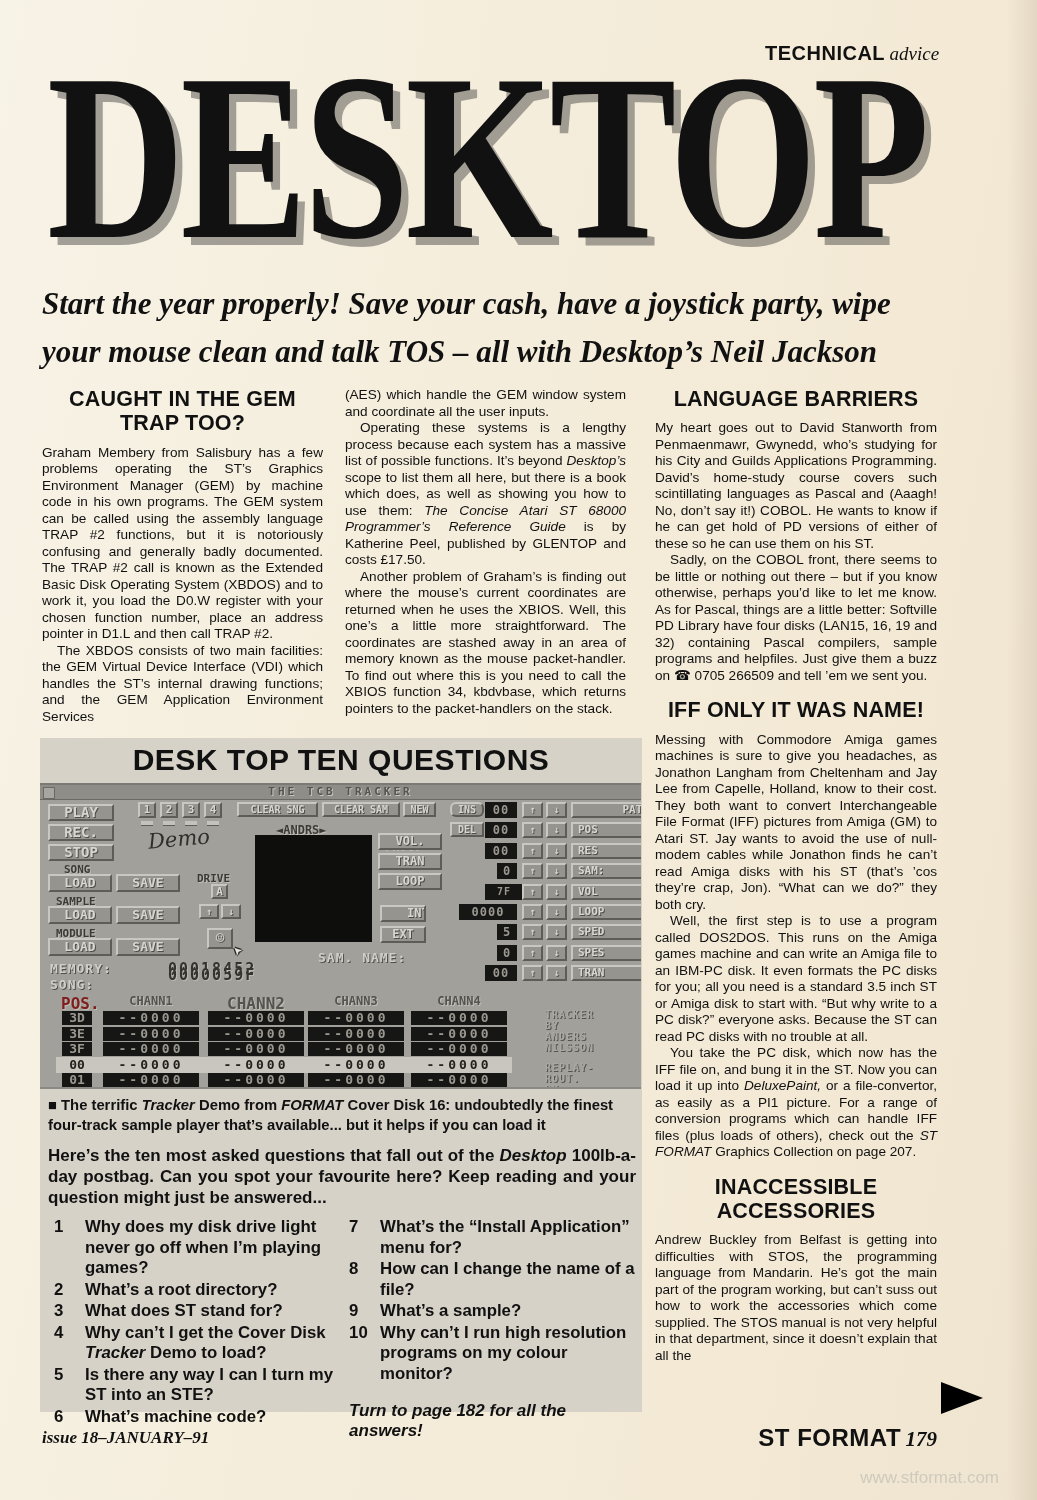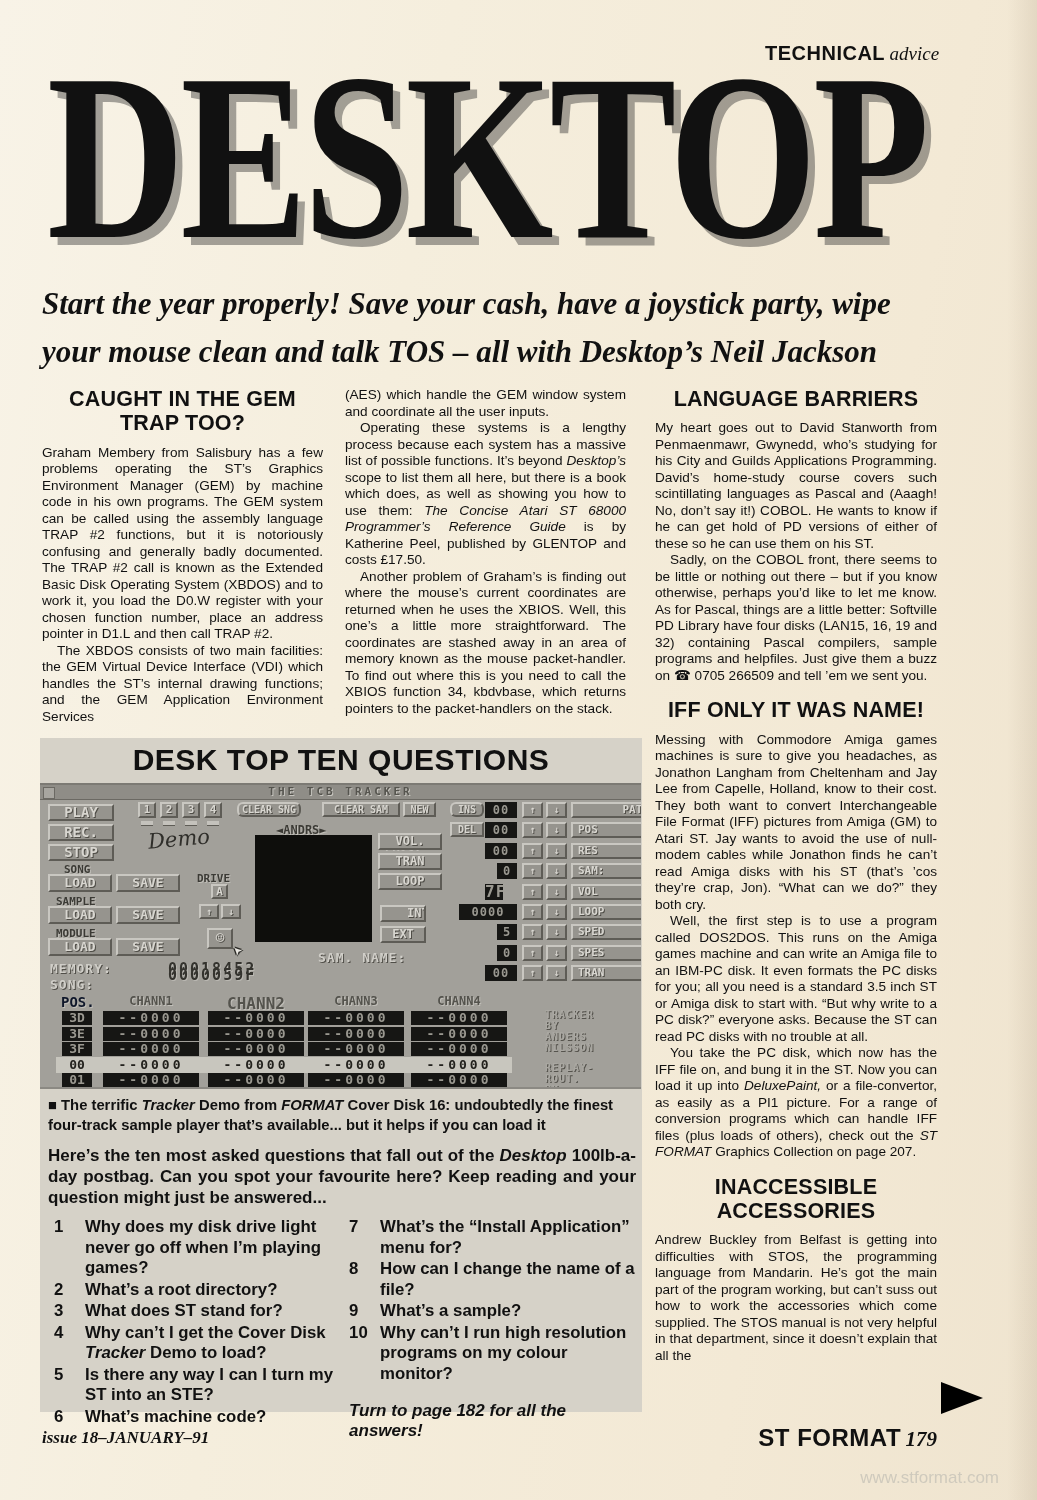--- a/index.html
+++ b/index.html
@@ -139,21 +139,21 @@
     <h2 class="panel-headline">DESK TOP TEN QUESTIONS</h2>
 
     <div id="trk">
       <div class="tbar">THE TCB TRACKER</div>
       <div class="tclose"></div>
 
       <div class="tbtn" style="left:8px;top:19px;width:66px;height:17px;font-size:14px;line-height:13px;">PLAY</div>
       <div class="tbtn" style="left:8px;top:39px;width:66px;height:17px;font-size:14px;line-height:13px;">REC.</div>
       <div class="tbtn" style="left:8px;top:59px;width:66px;height:17px;font-size:14px;line-height:13px;">STOP</div>
 
-      <div class="tbtn" style="left:197px;top:17px;width:64px;height:15px;font-size:10px;line-height:11px;border-radius:6px;">CLEAR SNG</div>
+      <div class="tbtn" style="left:197px;top:17px;width:81px;height:15px;font-size:10px;line-height:11px;">CLEAR SNG</div>
       <div class="tbtn" style="left:282px;top:17px;width:78px;height:15px;font-size:10px;line-height:11px;">CLEAR SAM</div>
       <div class="tbtn" style="left:363px;top:17px;width:33px;height:15px;font-size:10px;line-height:11px;">NEW</div>
 
       <div class="tbtn" style="left:410px;top:17px;width:34px;height:15px;font-size:10px;line-height:11px;border-radius:6px;">INS</div>
       <div class="tbtn" style="left:410px;top:37px;width:34px;height:15px;font-size:10px;line-height:11px;">DEL</div>
 
       <div class="tlab" style="left:236px;top:38px;font-size:12px;">◄ANDRS►</div>
       <div class="tlab" style="left:344px;top:38px;font-size:12px;margin-top:16px;">PROC.</div>
 
       <div class="tblack" style="left:215px;top:50px;width:117px;height:107px;"></div>
@@ -217,41 +217,41 @@
         <div class="tbtn" style="left:506px;top:37px;width:21px;height:16px;font-size:10px;line-height:12px;">↓</div>
         <div class="tbtn" style="left:531px;top:37px;width:80px;height:16px;font-size:11px;line-height:12px;text-align:left;padding-left:5px;">POS</div>
         <div class="tled" style="left:445px;top:58px;width:32px;height:16px;font-size:12px;line-height:16px;letter-spacing:1px;">00</div>
         <div class="tbtn" style="left:482px;top:58px;width:21px;height:16px;font-size:10px;line-height:12px;">↑</div>
         <div class="tbtn" style="left:506px;top:58px;width:21px;height:16px;font-size:10px;line-height:12px;">↓</div>
         <div class="tbtn" style="left:531px;top:58px;width:80px;height:16px;font-size:11px;line-height:12px;text-align:left;padding-left:5px;">RES</div>
         <div class="tled" style="left:457px;top:78px;width:20px;height:16px;font-size:12px;line-height:16px;letter-spacing:1px;">0</div>
         <div class="tbtn" style="left:482px;top:78px;width:21px;height:16px;font-size:10px;line-height:12px;">↑</div>
         <div class="tbtn" style="left:506px;top:78px;width:21px;height:16px;font-size:10px;line-height:12px;">↓</div>
         <div class="tbtn" style="left:531px;top:78px;width:80px;height:16px;font-size:11px;line-height:12px;text-align:left;padding-left:5px;">SAM:</div>
-        <div class="tled" style="left:445px;top:99px;width:18px;height:16px;font-size:16px;line-height:16px;letter-spacing:1px;">7F</div>
+        <div class="tled" style="left:445px;top:99px;width:38px;height:16px;font-size:10px;line-height:16px;letter-spacing:1px;">7F</div>
         <div class="tbtn" style="left:482px;top:99px;width:21px;height:16px;font-size:10px;line-height:12px;">↑</div>
         <div class="tbtn" style="left:506px;top:99px;width:21px;height:16px;font-size:10px;line-height:12px;">↓</div>
         <div class="tbtn" style="left:531px;top:99px;width:80px;height:16px;font-size:11px;line-height:12px;text-align:left;padding-left:5px;">VOL</div>
         <div class="tled" style="left:419px;top:119px;width:58px;height:16px;font-size:12px;line-height:16px;letter-spacing:1px;">0000</div>
         <div class="tbtn" style="left:482px;top:119px;width:21px;height:16px;font-size:10px;line-height:12px;">↑</div>
         <div class="tbtn" style="left:506px;top:119px;width:21px;height:16px;font-size:10px;line-height:12px;">↓</div>
         <div class="tbtn" style="left:531px;top:119px;width:80px;height:16px;font-size:11px;line-height:12px;text-align:left;padding-left:5px;">LOOP</div>
         <div class="tled" style="left:457px;top:139px;width:20px;height:16px;font-size:12px;line-height:16px;letter-spacing:1px;">5</div>
         <div class="tbtn" style="left:482px;top:139px;width:21px;height:16px;font-size:10px;line-height:12px;">↑</div>
         <div class="tbtn" style="left:506px;top:139px;width:21px;height:16px;font-size:10px;line-height:12px;">↓</div>
         <div class="tbtn" style="left:531px;top:139px;width:80px;height:16px;font-size:11px;line-height:12px;text-align:left;padding-left:5px;">SPED</div>
         <div class="tled" style="left:457px;top:160px;width:20px;height:16px;font-size:12px;line-height:16px;letter-spacing:1px;">0</div>
         <div class="tbtn" style="left:482px;top:160px;width:21px;height:16px;font-size:10px;line-height:12px;">↑</div>
         <div class="tbtn" style="left:506px;top:160px;width:21px;height:16px;font-size:10px;line-height:12px;">↓</div>
         <div class="tbtn" style="left:531px;top:160px;width:80px;height:16px;font-size:11px;line-height:12px;text-align:left;padding-left:5px;">SPES</div>
         <div class="tled" style="left:445px;top:180px;width:32px;height:16px;font-size:12px;line-height:16px;letter-spacing:1px;">00</div>
         <div class="tbtn" style="left:482px;top:180px;width:21px;height:16px;font-size:10px;line-height:12px;">↑</div>
         <div class="tbtn" style="left:506px;top:180px;width:21px;height:16px;font-size:10px;line-height:12px;">↓</div>
         <div class="tbtn" style="left:531px;top:180px;width:80px;height:16px;font-size:11px;line-height:12px;text-align:left;padding-left:5px;">TRAN</div>
-        <div class="tlab" style="left:21px;top:209px;width:44px;font-size:14px;color:#0f172a;text-align:left;">POS.</div>
+        <div class="tlab" style="left:21px;top:209px;width:44px;font-size:16px;color:#7f1d1d;text-align:left;">POS.</div>
         <div class="tlab" style="left:63px;top:209px;width:96px;font-size:12px;color:#54534d;text-align:center;">CHANN1</div>
         <div class="tlab" style="left:168px;top:209px;width:96px;font-size:16px;color:#54534d;text-align:center;">CHANN2</div>
         <div class="tlab" style="left:268px;top:209px;width:96px;font-size:12px;color:#54534d;text-align:center;">CHANN3</div>
         <div class="tlab" style="left:371px;top:209px;width:96px;font-size:12px;color:#54534d;text-align:center;">CHANN4</div>
         <div class="tled" style="left:22px;top:226px;width:30px;height:14px;font-size:13px;line-height:14px;">3D</div>
         <div class="tled" style="left:63px;top:226px;width:96px;height:14px;font-size:13px;line-height:14px;letter-spacing:3px;">--0000</div>
         <div class="tled" style="left:168px;top:226px;width:96px;height:14px;font-size:13px;line-height:14px;letter-spacing:3px;">--0000</div>
         <div class="tled" style="left:268px;top:226px;width:96px;height:14px;font-size:13px;line-height:14px;letter-spacing:3px;">--0000</div>
         <div class="tled" style="left:371px;top:226px;width:96px;height:14px;font-size:13px;line-height:14px;letter-spacing:3px;">--0000</div>
         <div class="tled" style="left:22px;top:242px;width:30px;height:14px;font-size:13px;line-height:14px;">3E</div>

